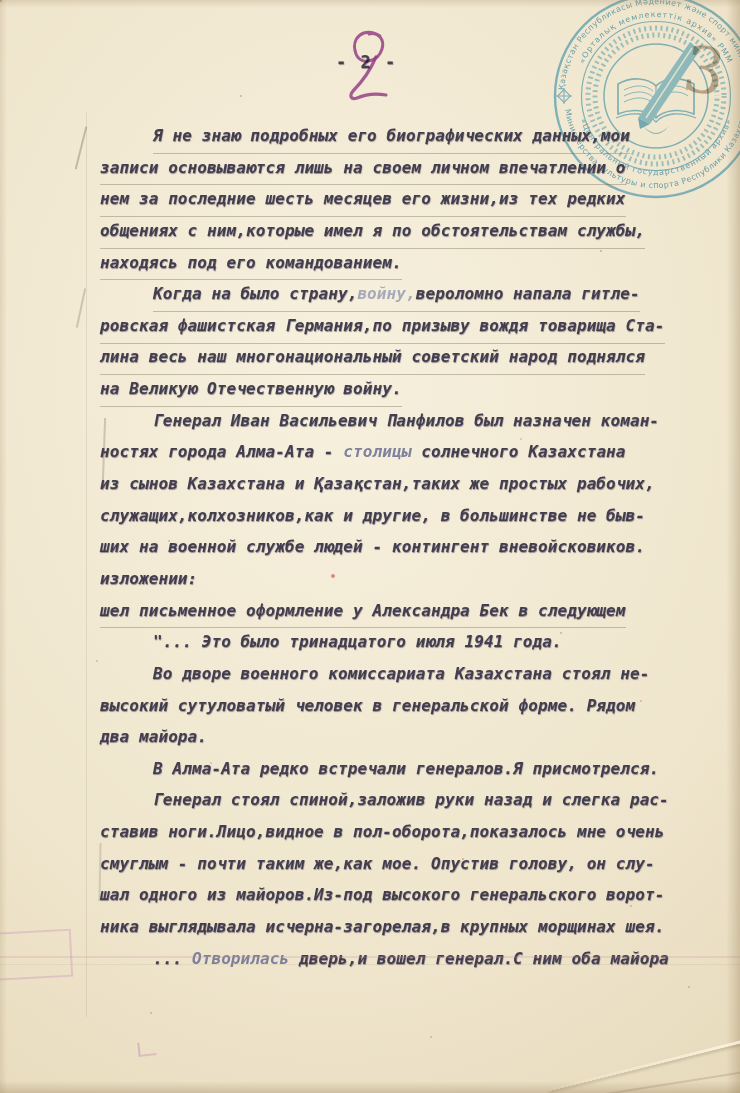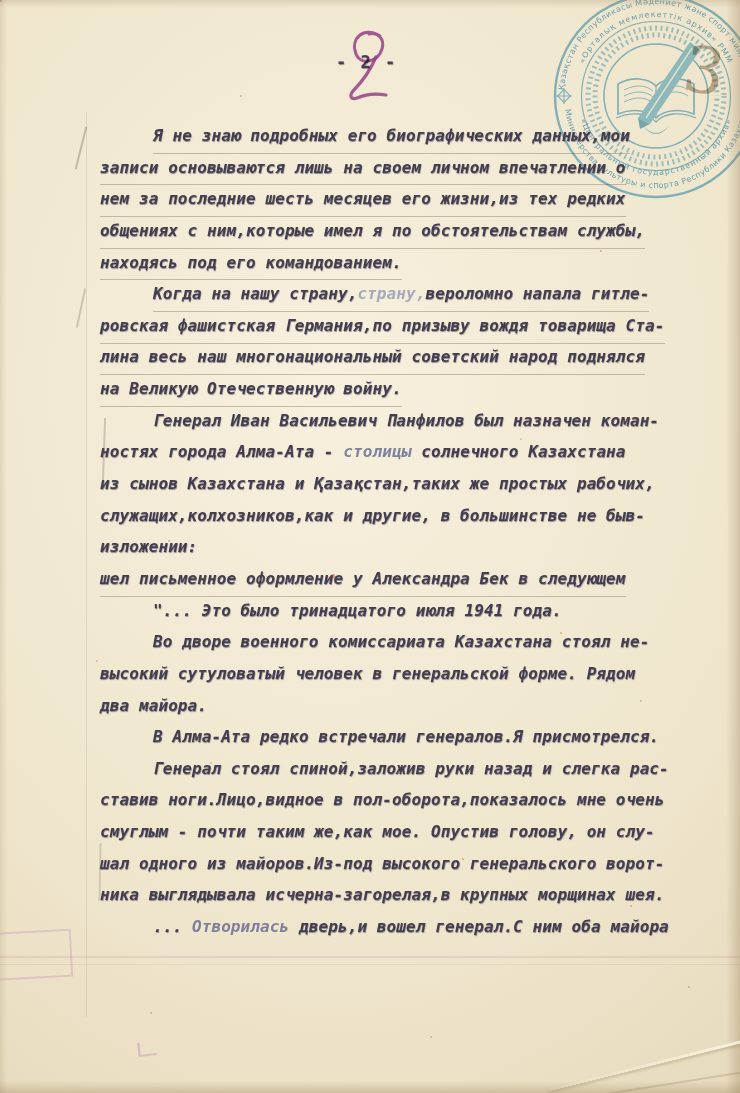--- a/index.html
+++ b/index.html
@@ -136,30 +136,31 @@
 
   <div class="textblock" id="textblock">
       <div>
         <div class="line ind"><span class="lw u"><span class="seg">Я не знаю подробных его биографических данных,мои</span></span></div>
         <div class="line"><span class="lw u"><span class="seg">записи основываются лишь на своем личном впечатлении о</span></span></div>
         <div class="line"><span class="lw u"><span class="seg">нем за последние шесть месяцев его жизни,из тех редких</span></span></div>
         <div class="line"><span class="lw u"><span class="seg">общениях с ним,которые имел я по обстоятельствам службы,</span></span></div>
         <div class="line"><span class="lw u"><span class="seg">находясь под его командованием.</span></span></div>
       </div>
       <div>
-        <div class="line ind"><span class="lw u"><span class="seg">Когда на нашу страну,</span><span class="seg faded">страну,</span><span class="seg">вероломно напала гитле-</span></span></div>
+        <div class="line ind"><span class="lw u"><span class="seg">Когда на было страну,</span><span class="seg faded">войну,</span><span class="seg">вероломно напала гитле-</span></span></div>
         <div class="line"><span class="lw u"><span class="seg">ровская фашистская Германия,по призыву вождя товарища Ста-</span></span></div>
         <div class="line"><span class="lw u"><span class="seg">лина весь наш многонациональный советский народ поднялся</span></span></div>
         <div class="line"><span class="lw u"><span class="seg">на Великую Отечественную войну.</span></span></div>
       </div>
       <div>
         <div class="line ind"><span class="lw"><span class="seg">Генерал Иван Васильевич Панфилов был назначен коман-</span></span></div>
         <div class="line"><span class="lw"><span class="seg">ностях города Алма-Ата - </span><span class="seg light">столицы</span><span class="seg"> солнечного Казахстана</span></span></div>
         <div class="line"><span class="lw"><span class="seg">из сынов Казахстана и Қазақстан,таких же простых рабочих,</span></span></div>
         <div class="line"><span class="lw"><span class="seg">служащих,колхозников,как и другие, в большинстве не быв-</span></span></div>
+        <div class="line"><span class="lw"><span class="seg">ших на военной службе людей - контингент вневойсковиков.</span></span></div>
       </div>
       <div>
         <div class="line"><span class="lw"><span class="seg">изложении:</span></span></div>
         <div class="line"><span class="lw u"><span class="seg">шел письменное оформление у Александра Бек в следующем</span></span></div>
       </div>
       <div>
         <div class="line ind"><span class="lw"><span class="seg">"... Это было тринадцатого июля 1941 года.</span></span></div>
       </div>
       <div>
         <div class="line ind"><span class="lw"><span class="seg">Во дворе военного комиссариата Казахстана стоял не-</span></span></div>

